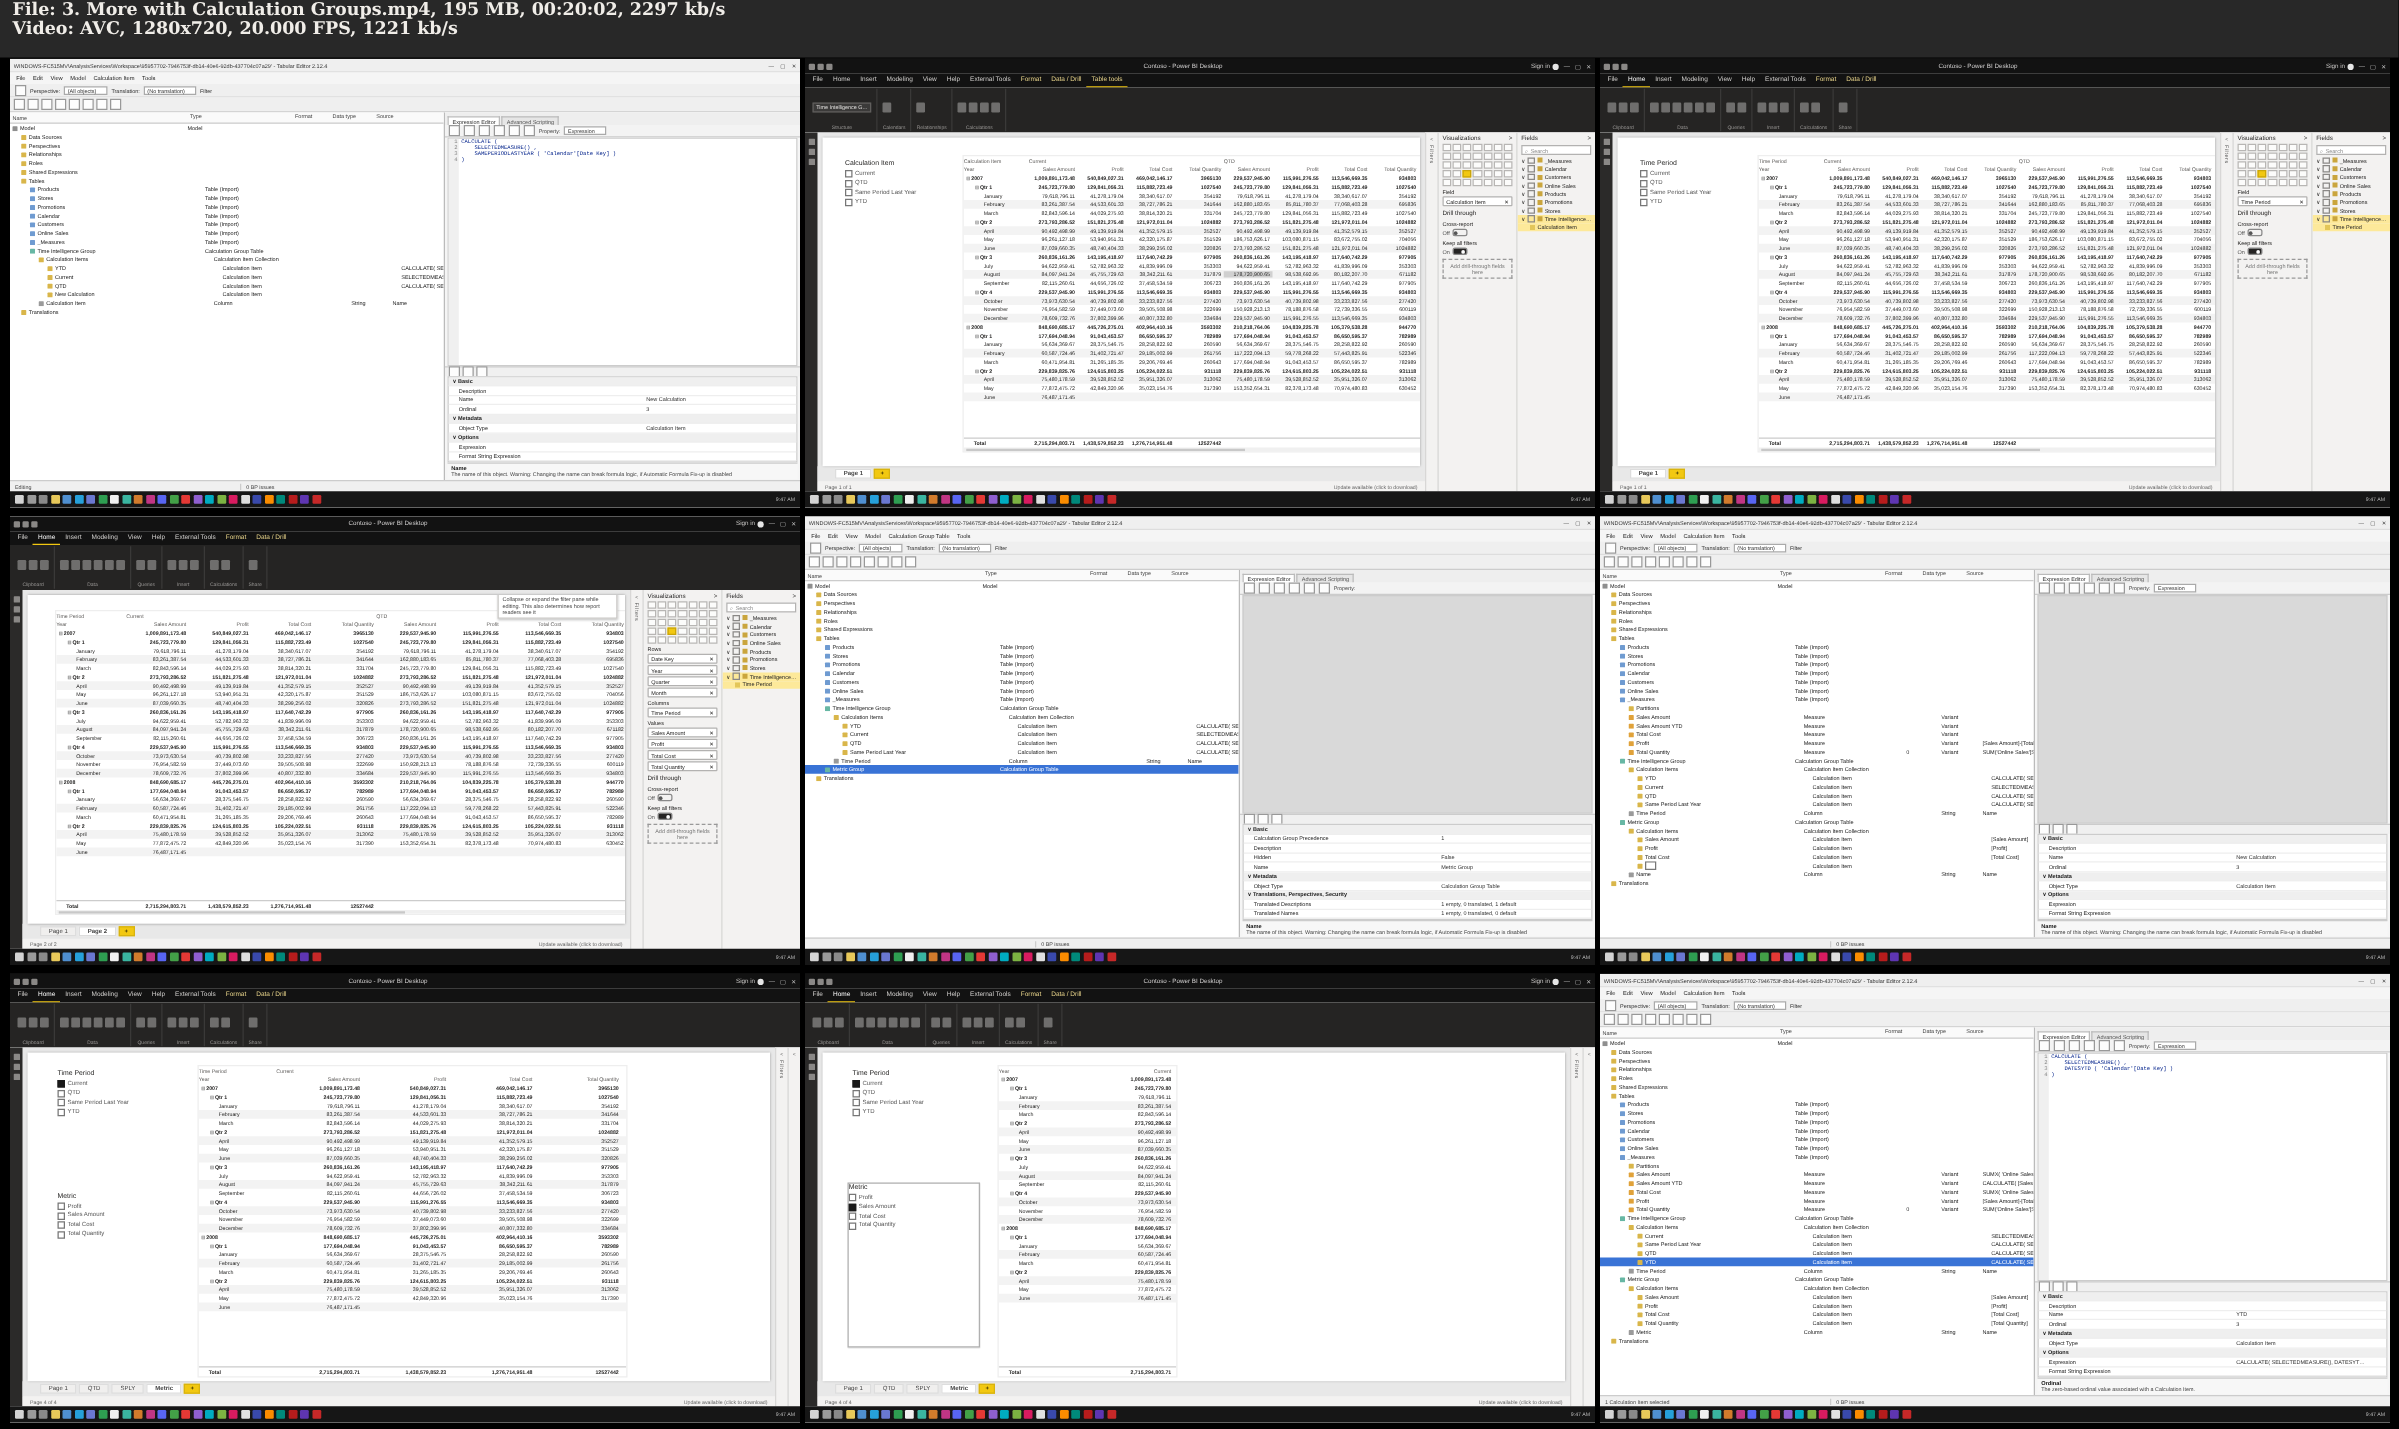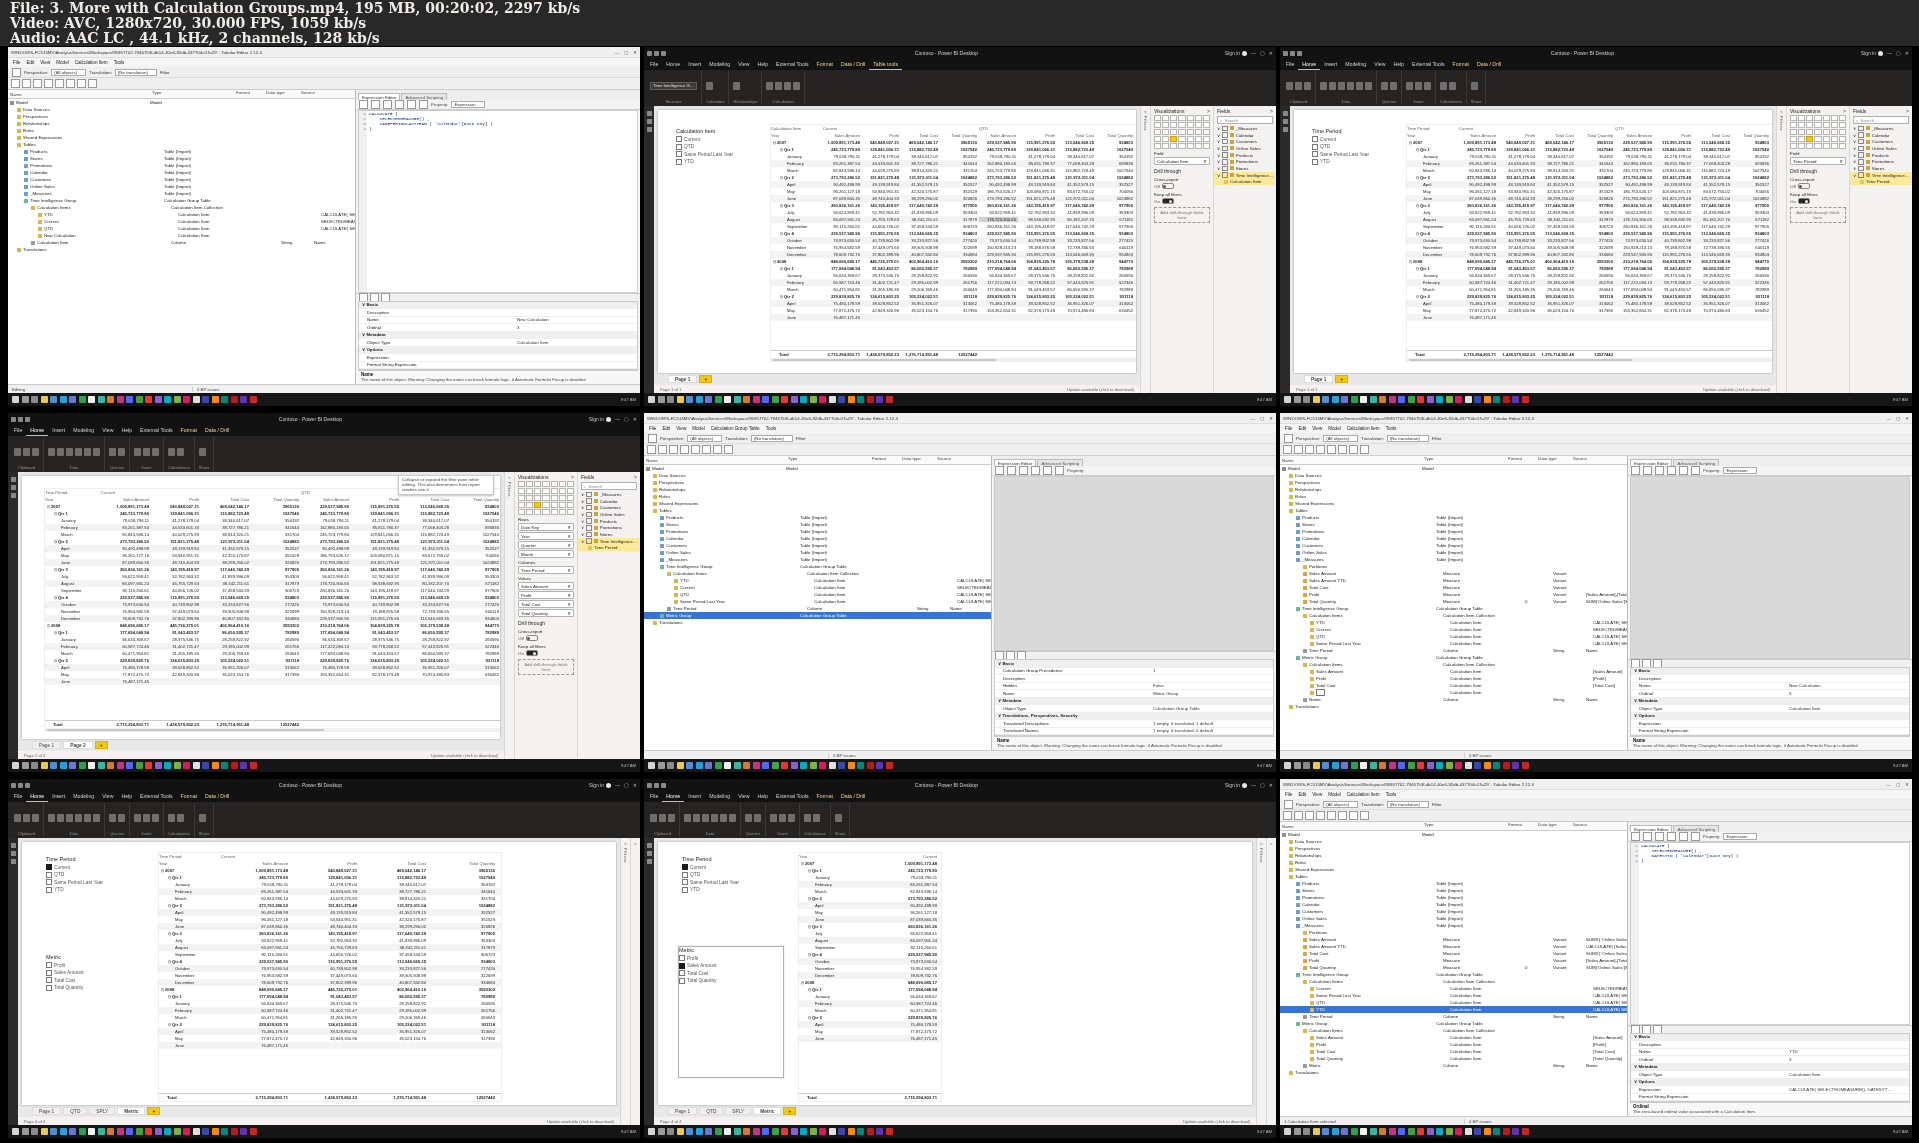--- a/index.html
+++ b/index.html
@@ -124,22 +124,21 @@
   .te-status{height:8px;background:#f0f0f0;border-top:0.5px solid #ccc;display:flex;font-size:4.3px;color:#444;align-items:center;flex:none;}
   .te-status .s1{width:180px;padding-left:4px;}
   .te-status .s2{width:140px;border-left:0.5px solid #ccc;padding-left:4px;}
 </style>
 </head>
 <body>
 
 <div class="sheet">
   <div class="sheet-header">
     <div>File: 3. More with Calculation Groups.mp4, 195 MB, 00:20:02, 2297 kb/s</div>
-    <div>Video: AVC, 1280x720, 30.000 FPS, 1059 kb/s</div>
-    <div>Audio: AAC LC , 44.1 kHz, 2 channels, 128 kb/s</div>
+    <div>Video: AVC, 1280x720, 20.000 FPS, 1221 kb/s</div>
   </div>
   <div class="grid" id="frames-grid">
       <div class="frame">
         <div class="vid">
           <div class="te-tb">
             <span class="dotic" style="background: rgb(90, 138, 198);"></span>
             <span class="title">WINDOWS-FC515MV\AnalysisServices\Workspace\95957702-7946753f-db14-40e6-92db-437704c07a29' - Tabular Editor 2.12.4</span>
             <span class="winbtn">—</span>
             <span class="winbtn">▢</span>
             <span class="winbtn">✕</span>

